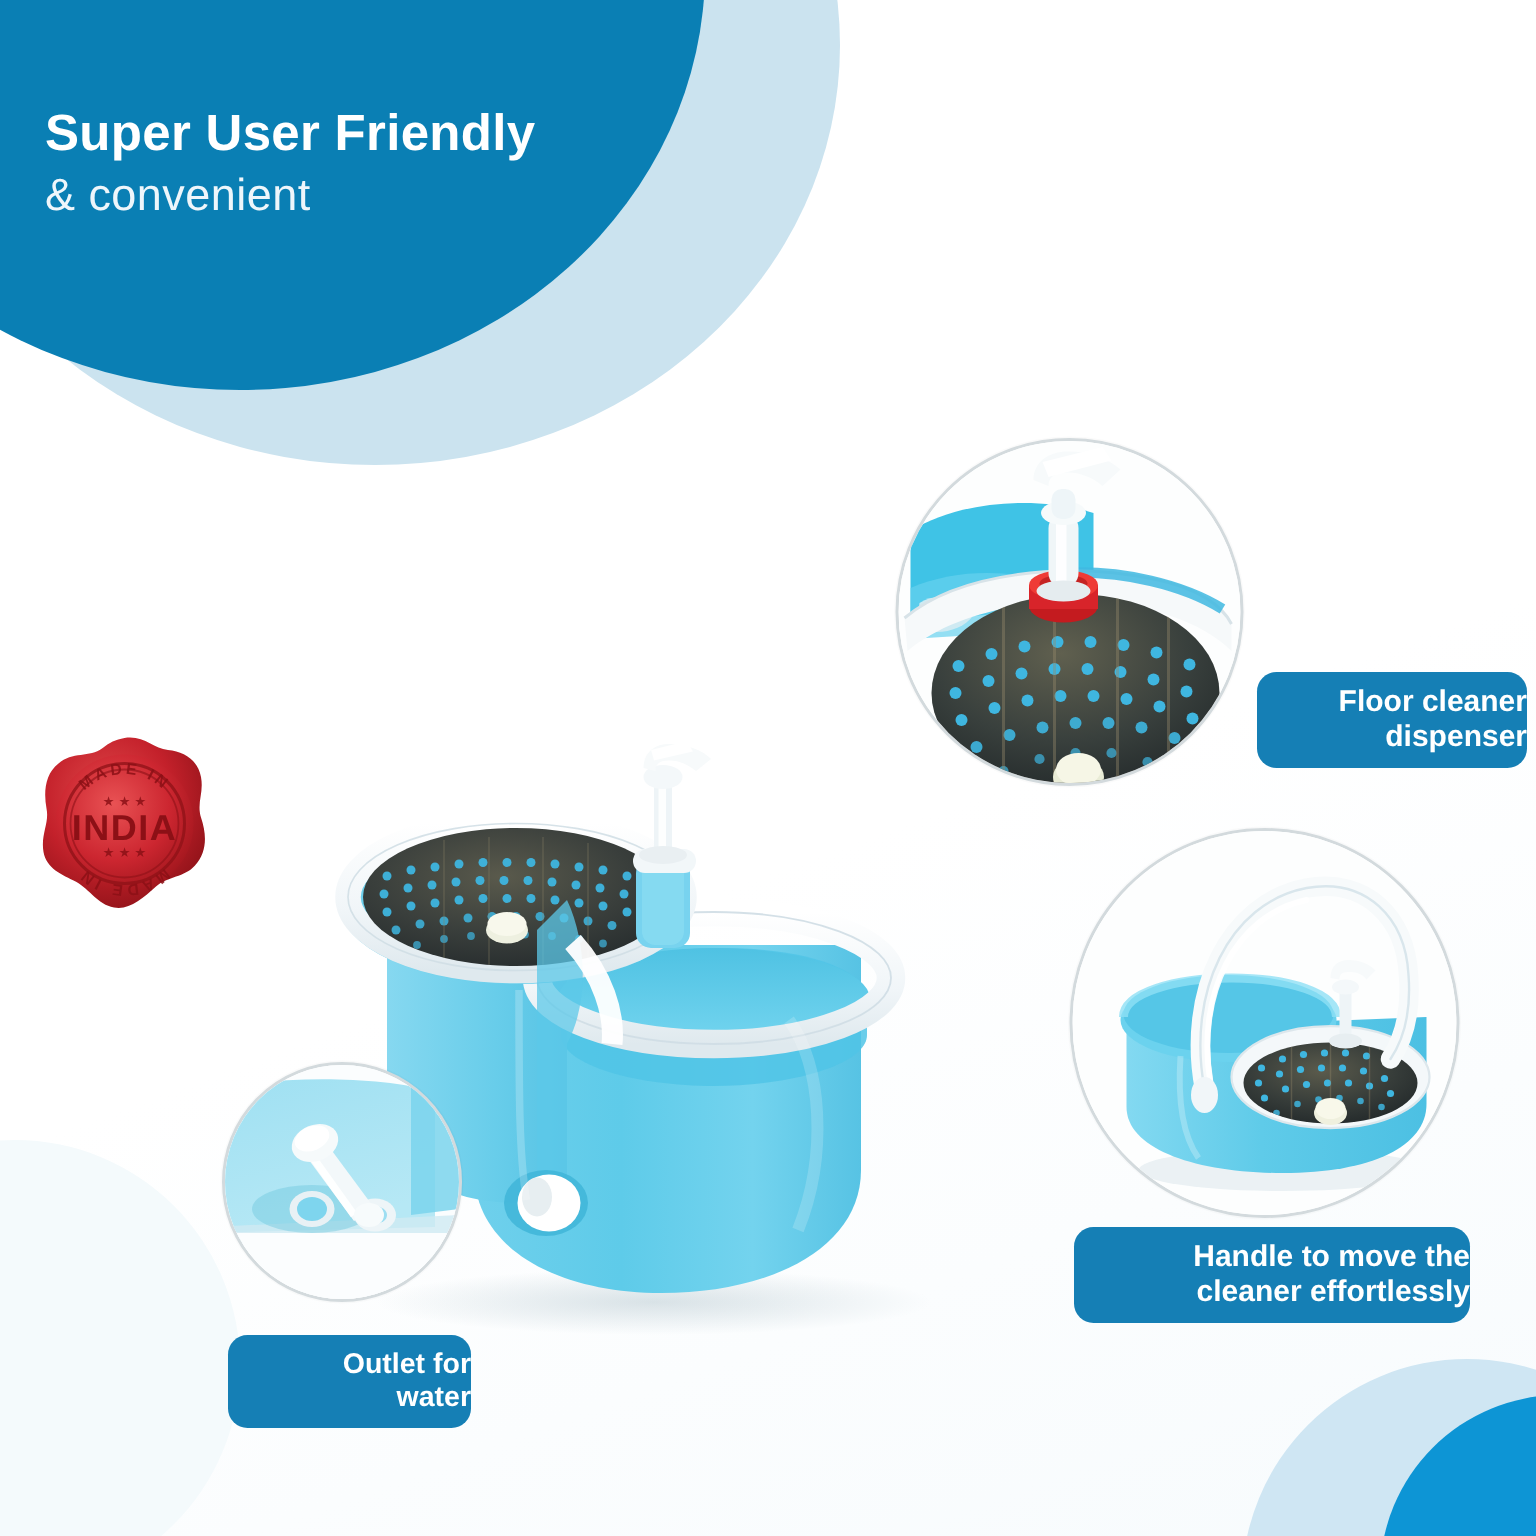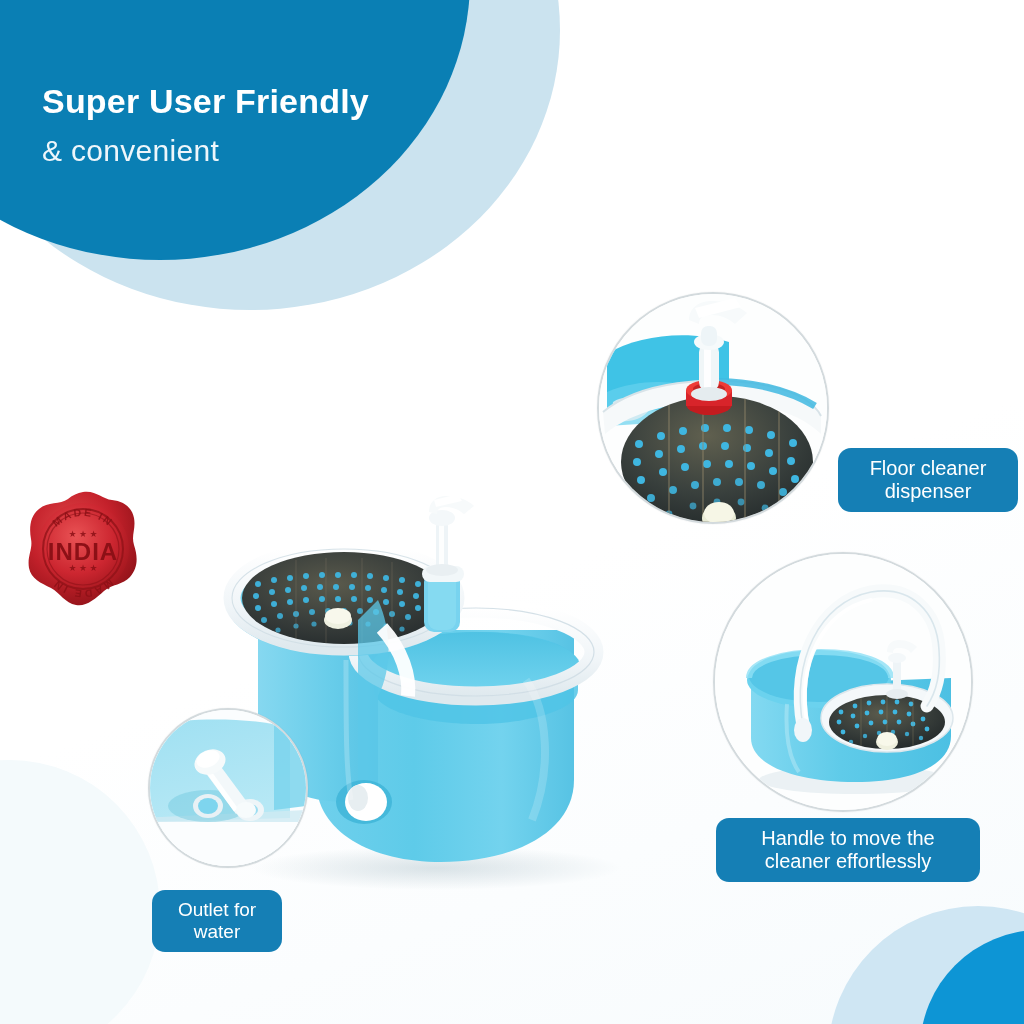--- a/index.html
+++ b/index.html
@@ -30,25 +30,25 @@
     left:920px;top:930px;width:240px;height:240px;background:#0d95d5;
   }
   #blob-soft-left{
     left:-140px;top:760px;width:300px;height:300px;background:#f4fafc;
   }
 
   
   #header-text{position:absolute;left:30px;top:72px;z-index:6;}
   #title{
     font-size:34px;font-weight:bold;color:#ffffff;letter-spacing:.2px;
-    line-height:1.05;margin:12px;white-space:nowrap;
+    line-height:1.05;margin:0;white-space:nowrap;
   }
   #subtitle{
     font-size:30px;font-weight:400;color:#eef6fb;letter-spacing:.3px;
-    line-height:1.25;margin:4px 0 0 12px;white-space:nowrap;
+    line-height:1.25;margin:4px 0 0 0;white-space:nowrap;
   }
 
   
   #seal{
     position:absolute;left:22px;top:487px;width:122px;height:126px;z-index:7;
   }
 
   
   #product-main{
     position:absolute;left:196px;top:480px;width:450px;height:410px;z-index:4;
@@ -62,27 +62,27 @@
   }
   #inset-dispenser{left:597px;top:292px;width:228px;height:228px;}
   #inset-handle{left:713px;top:552px;width:256px;height:256px;}
   #inset-outlet{left:148px;top:708px;width:156px;height:156px;}
   .inset svg{display:block;width:100%;height:100%;}
 
   
   .badge{
     position:absolute;z-index:8;
     background:#157fb5;color:#ffffff;border-radius:13px;
-    font-size:20px;font-weight:normal;line-height:1.15;
-    text-align:center;padding:9px 16px;box-sizing:border-box;
+    font-size:20px;font-weight:bold;line-height:1.15;
+    text-align:right;padding:9px 0;box-sizing:border-box;
     white-space:pre-line;
   }
   #badge-dispenser{left:838px;top:448px;width:180px;}
   #badge-handle{left:716px;top:818px;width:264px;}
-  #badge-outlet{left:152px;top:890px;width:130px;font-size:19px;}
+  #badge-outlet{left:152px;top:890px;width:162px;font-size:19px;}
 </style>
 </head>
 <body>
 
 <div id="poster">
 
   <div class="blob" id="blob-light-top"></div>
   <div class="blob" id="blob-dark-top"></div>
   <div class="blob" id="blob-soft-left"></div>
   <div class="blob" id="blob-light-bottom"></div>

